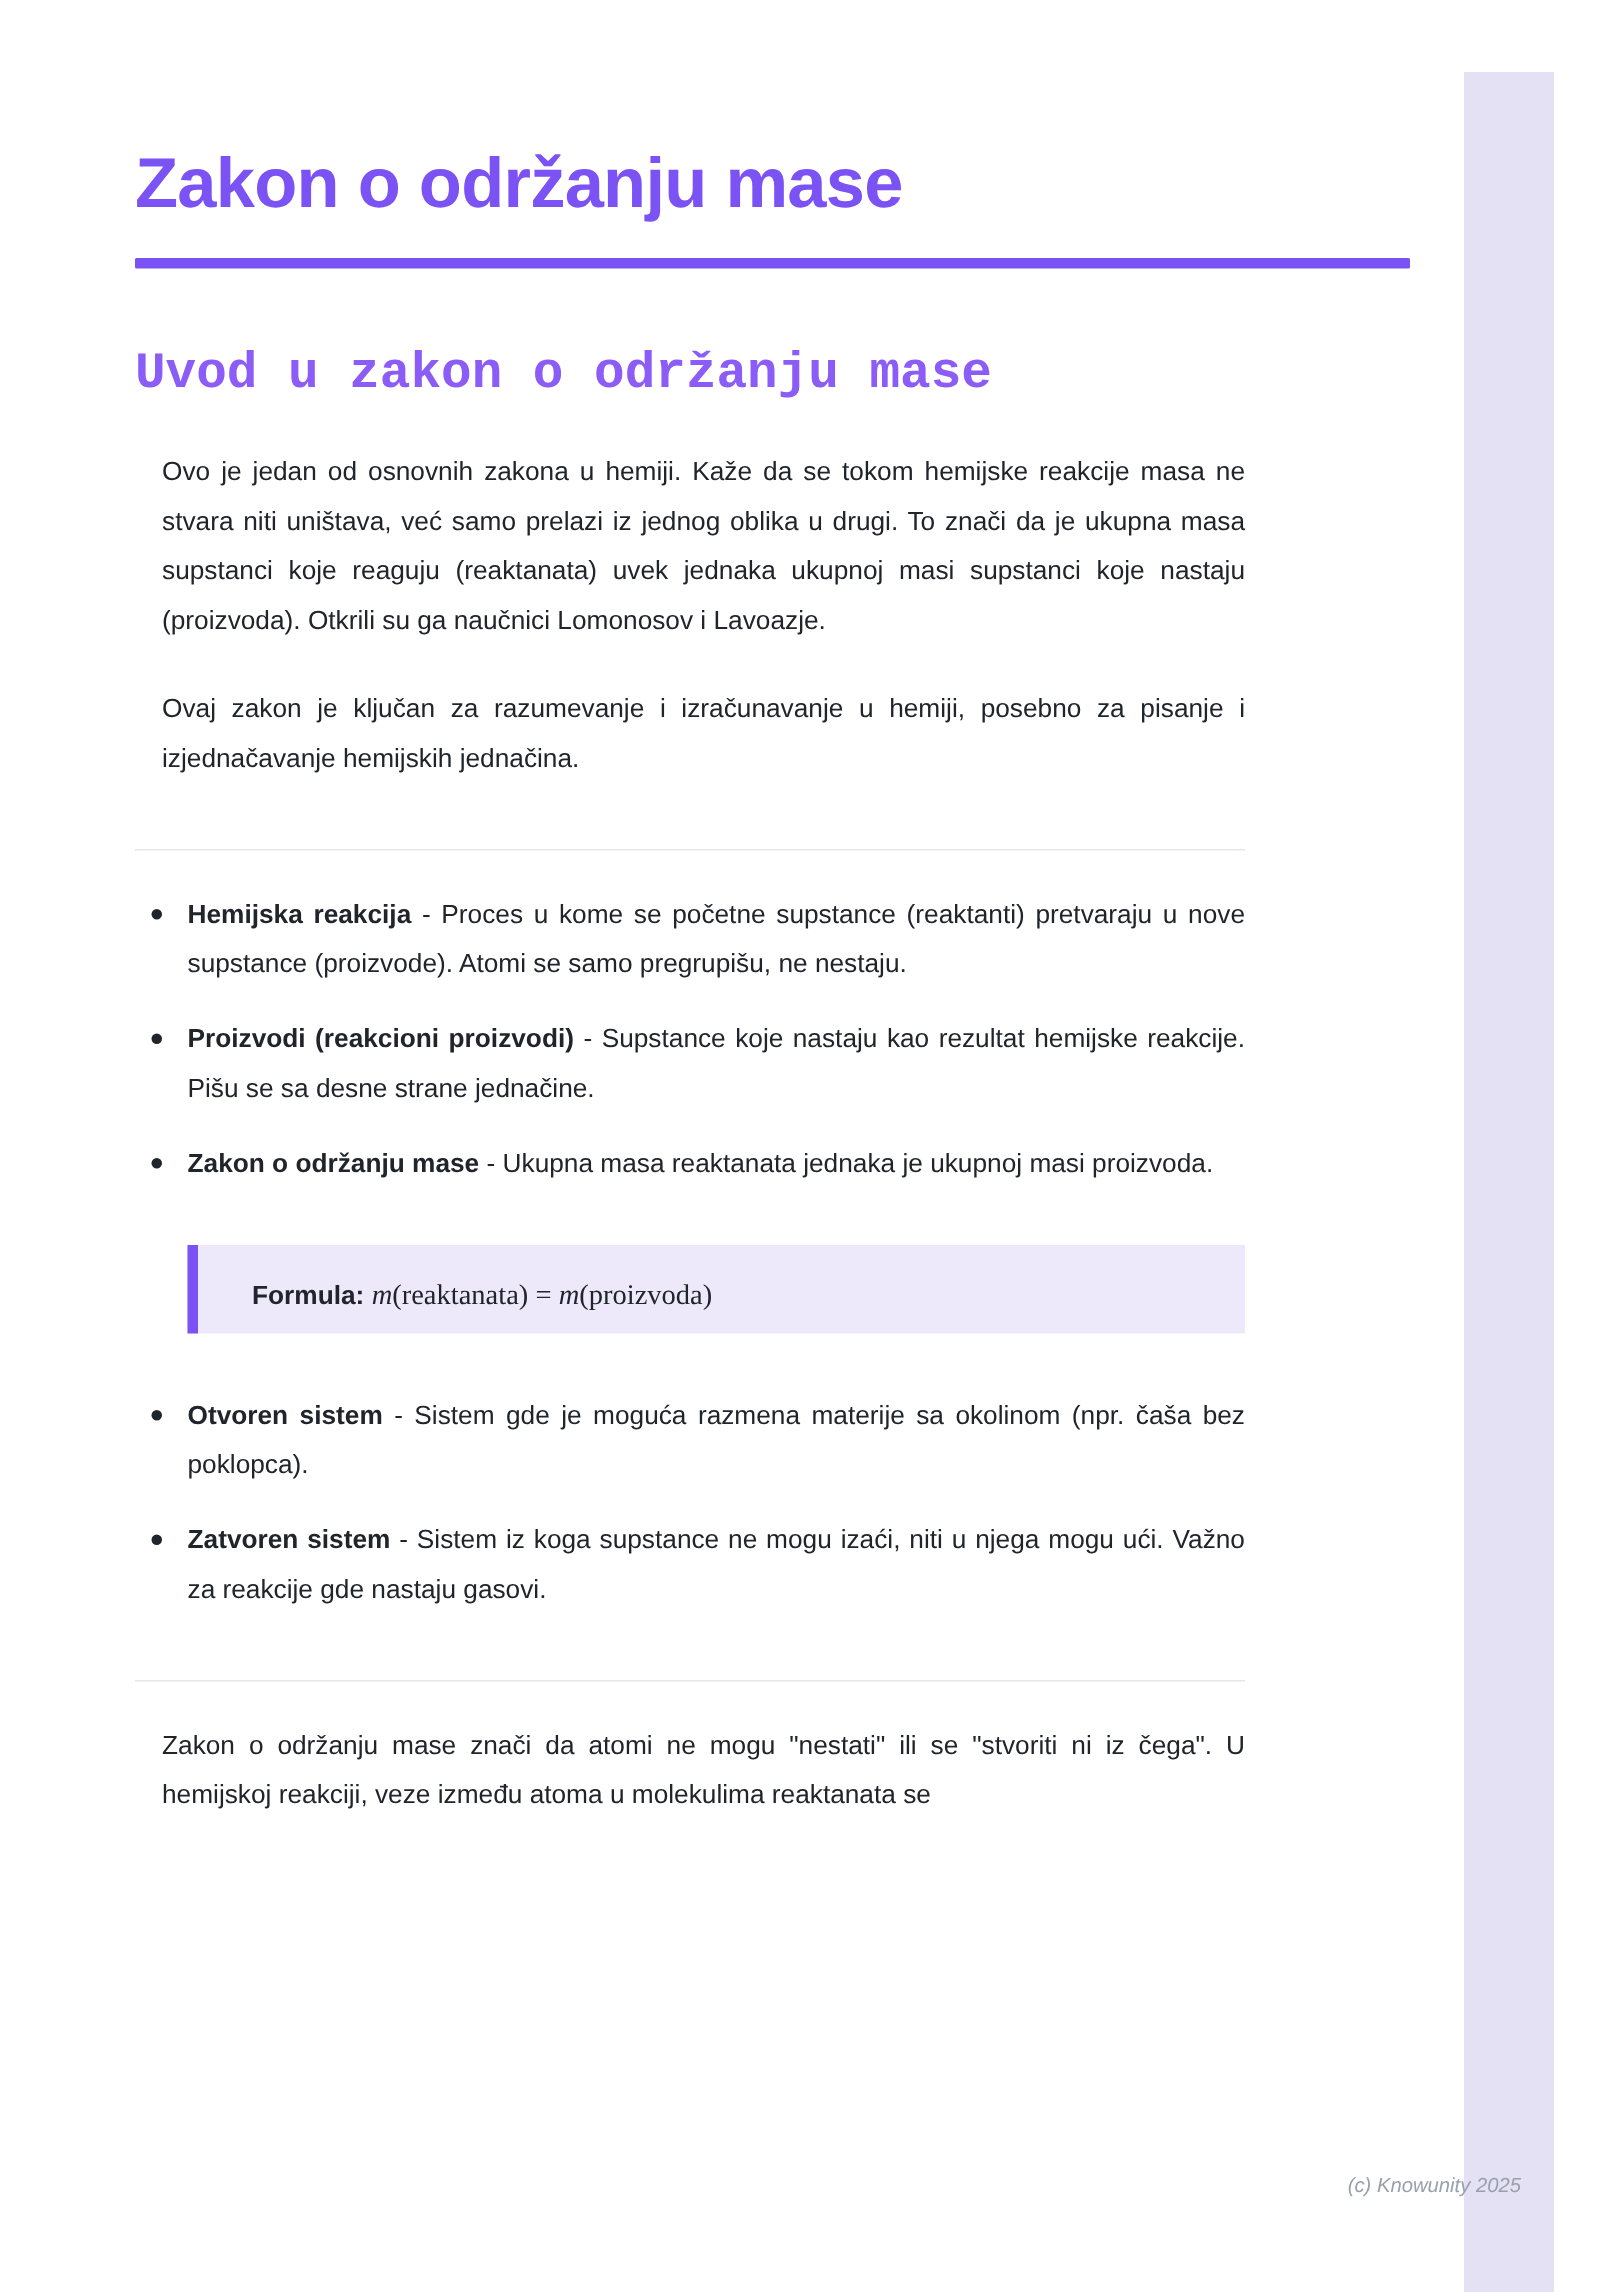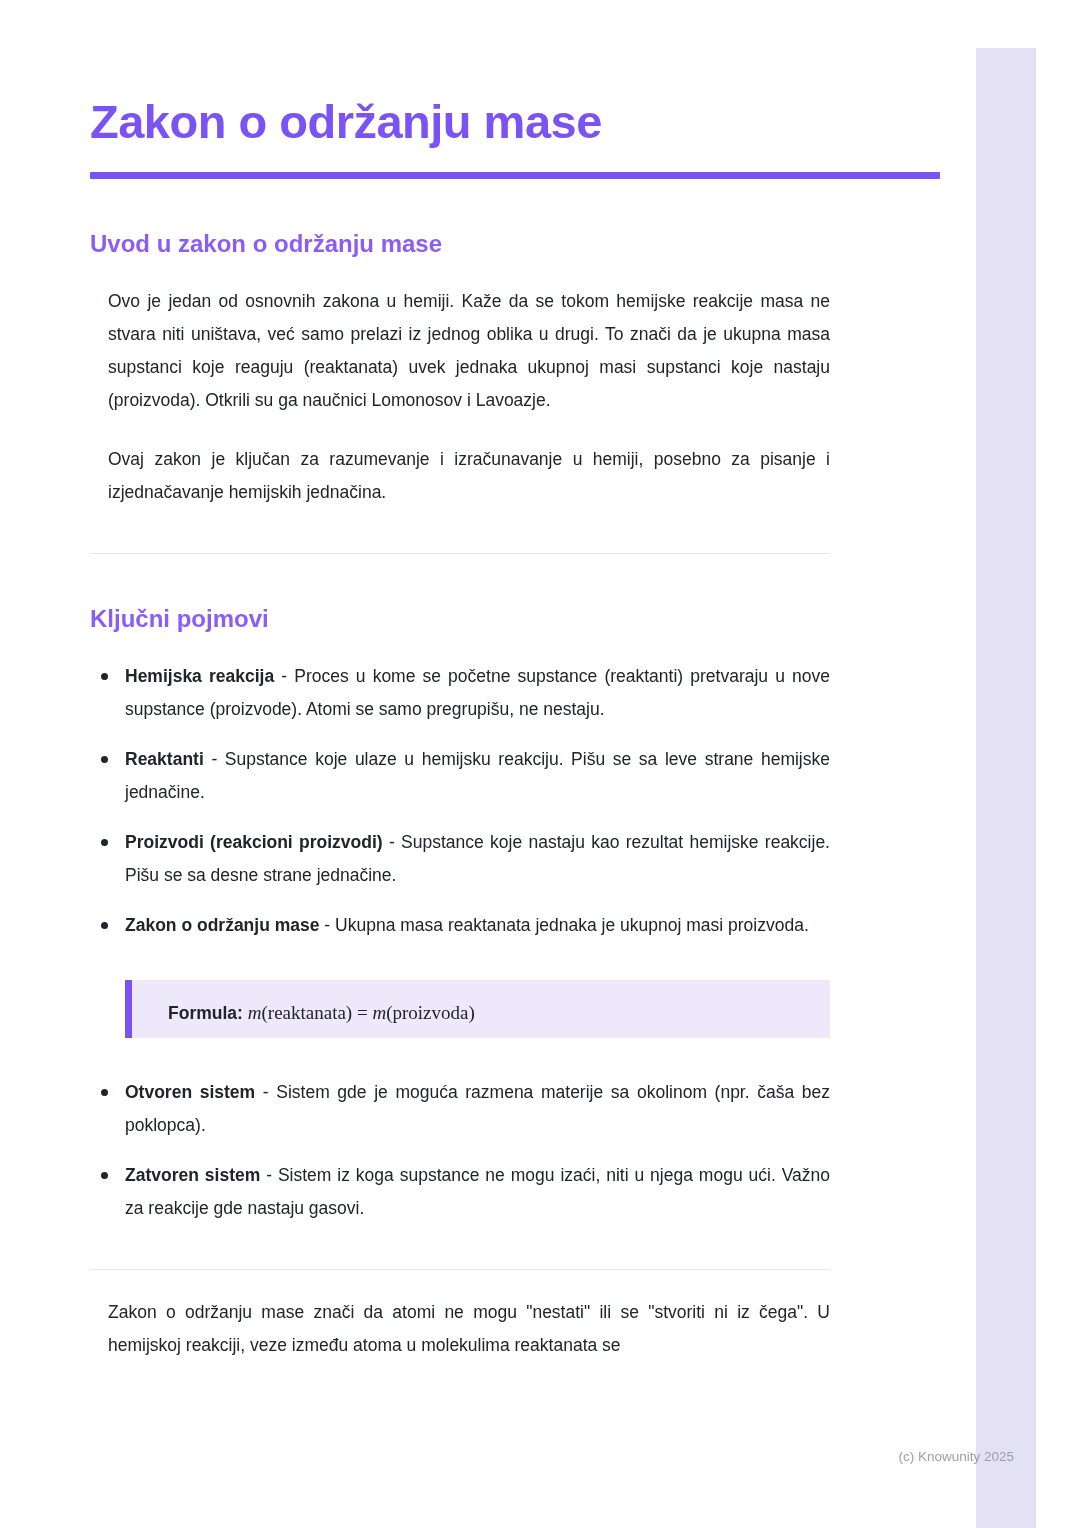--- a/index.html
+++ b/index.html
@@ -32,24 +32,25 @@
   }
   .title-rule {
     margin-top: 23px;
     width: 850px;
     height: 7px;
     background: #7b52f3;
     border-radius: 1px;
   }
   h2.section-heading {
     margin-top: 50px;
-    font-size: 24px;
+    font-size: 34px;
     line-height: 1.25;
     font-weight: 700;
     color: #8b5cf6;
+    font-family: Liberation Mono, monospace;
   }
   p.body-par {
     margin-top: 26px;
     font-size: 17.5px;
     line-height: 33px;
     text-align: justify;
     margin-left: 18px;
   }
   hr.divider {
     margin-top: 44px;
@@ -92,52 +93,47 @@
   .formula-box .math {
     font-family: "Liberation Serif", serif;
     font-size: 19px;
   }
   .formula-box .math i { font-style: italic; }
   .footer {
     position: absolute;
     right: 66px; bottom: 64px;
     font-size: 13.5px;
     color: #98a0ab;
+    font-style: italic;
   }
 </style>
 </head>
 <body>
 
 <div class="page">
 
   <div class="stripe"></div>
 
   <div class="content">
 
     <h1 class="page-title">Zakon o održanju mase</h1>
     <div class="title-rule"></div>
 
     <h2 class="section-heading">Uvod u zakon o održanju mase</h2>
     <p class="body-par">Ovo je jedan od osnovnih zakona u hemiji. Kaže da se tokom hemijske reakcije masa ne stvara niti uništava, već samo prelazi iz jednog oblika u drugi. To znači da je ukupna masa supstanci koje reaguju (reaktanata) uvek jednaka ukupnoj masi supstanci koje nastaju (proizvoda). Otkrili su ga naučnici Lomonosov i Lavoazje.</p>
     <p class="body-par">Ovaj zakon je ključan za razumevanje i izračunavanje u hemiji, posebno za pisanje i izjednačavanje hemijskih jednačina.</p>
 
     <hr class="divider">
 
-    <h2 class="section-heading">Ključni pojmovi</h2>
 
     <ul class="terms">
       <li>
         <span class="bullet-dot"></span>
         <b>Hemijska reakcija</b>
         <span>- Proces u kome se početne supstance (reaktanti) pretvaraju u nove supstance (proizvode). Atomi se samo pregrupišu, ne nestaju.</span>
-      </li>
-      <li>
-        <span class="bullet-dot"></span>
-        <b>Reaktanti</b>
-        <span>- Supstance koje ulaze u hemijsku reakciju. Pišu se sa leve strane hemijske jednačine.</span>
       </li>
       <li>
         <span class="bullet-dot"></span>
         <b>Proizvodi (reakcioni proizvodi)</b>
         <span>- Supstance koje nastaju kao rezultat hemijske reakcije. Pišu se sa desne strane jednačine.</span>
       </li>
       <li>
         <span class="bullet-dot"></span>
         <b>Zakon o održanju mase</b>
         <span>- Ukupna masa reaktanata jednaka je ukupnoj masi proizvoda.</span>

